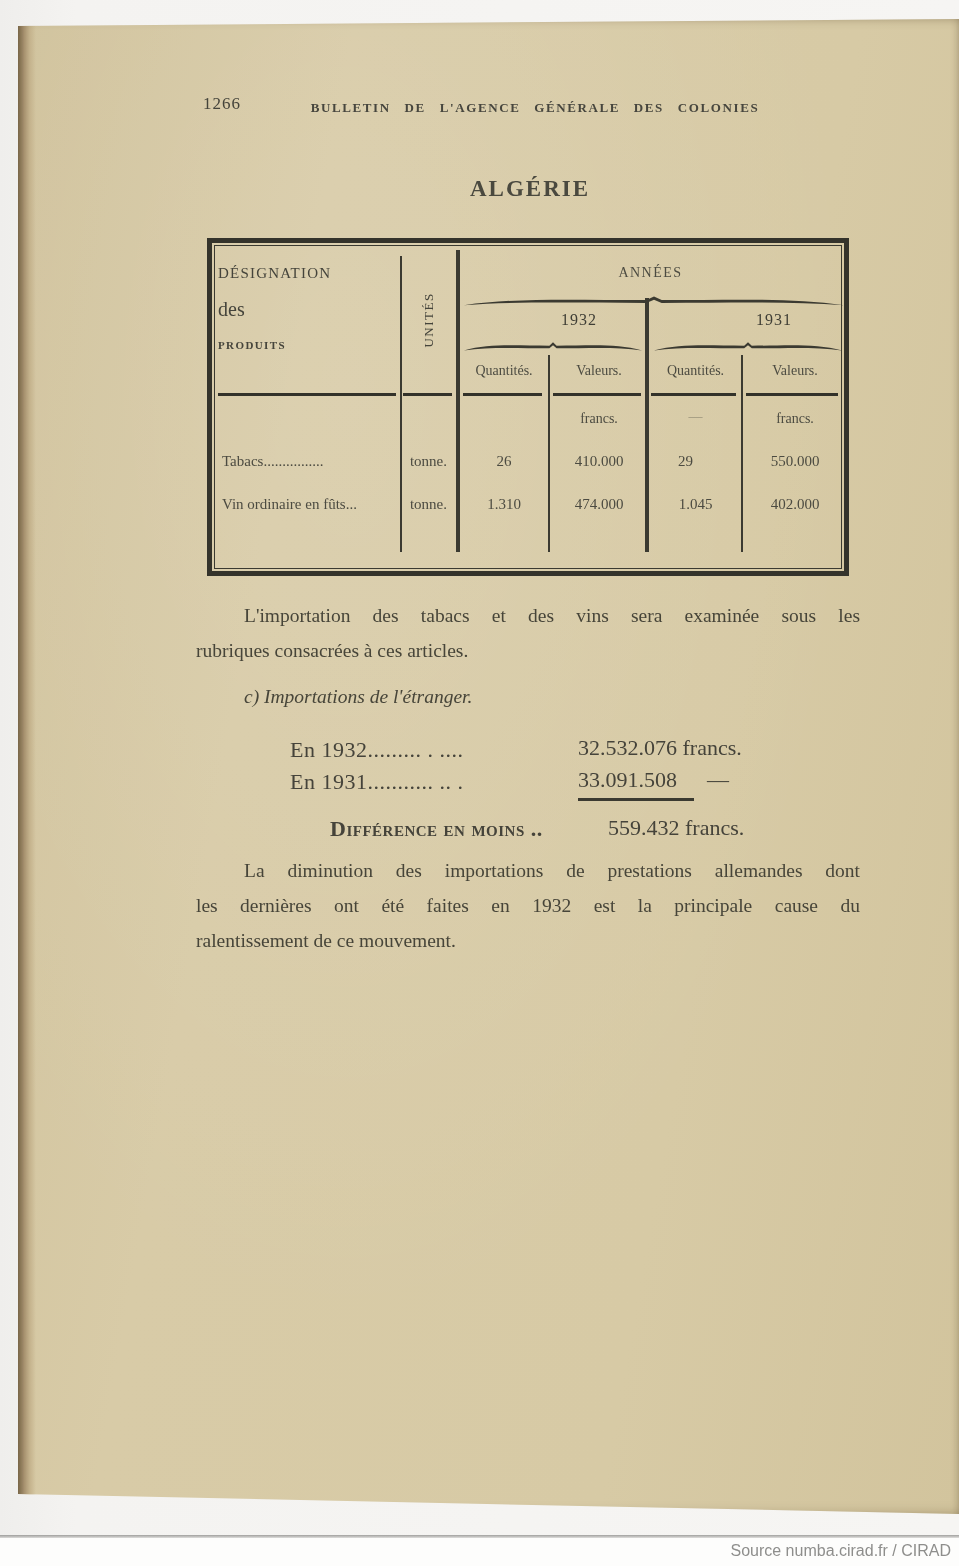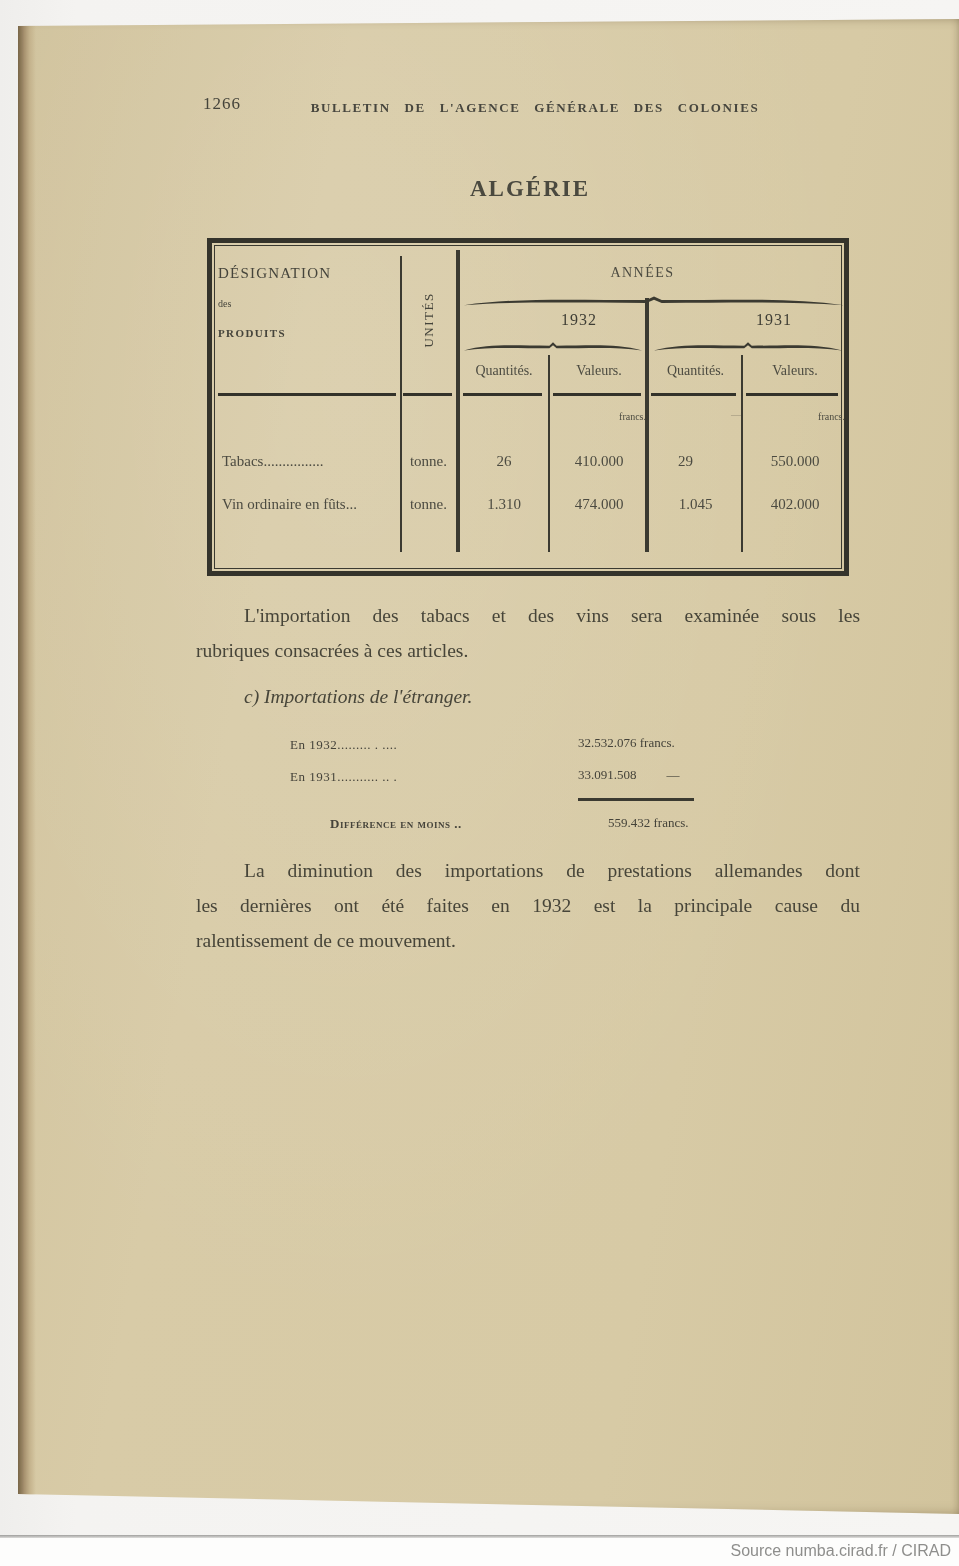--- a/index.html
+++ b/index.html
@@ -44,38 +44,38 @@
   }
   .table-frame { position:absolute; inset:2px; border:1.6px solid #3b3a31; }
   .vline { position:absolute; background:#3b3a31; }
   .hseg  { position:absolute; height:2.6px; background:#33322a; }
   .tcell { position:absolute; text-align:center; color:#4c4b41; }
   .brace { position:absolute; }
   .brace svg { display:block; width:100%; height:100%; }
   .lbl-annees { font-size:14px; letter-spacing:1.5px; }
   .lbl-year { font-size:16px; font-weight:400; letter-spacing:1px; color:#3f3e35;margin-left:26px; }
   .lbl-sub { font-size:14px; }
-  .lbl-francs { font-size:10px;text-align:right; }
+  .lbl-francs { font-size:14px; }
   .designation-head { position:absolute; left:6px; top:22px; width:180px; text-align:left; }
   .designation-head .l1 { font-size:15px; letter-spacing:1.2px; }
-  .designation-head .l2 { font-size:10px; margin-top:16px; }
+  .designation-head .l2 { font-size:20px; margin-top:16px; }
   .designation-head .l3 { font-size:11px; font-weight:600; letter-spacing:1.4px; margin-top:18px; }
   .unites-box { position:absolute; left:189px; top:36px; width:56px; height:82px;
                 display:flex; align-items:center; justify-content:center; }
   .unites-box span { transform:rotate(-90deg); font-size:13px; letter-spacing:1.5px; white-space:nowrap; }
   .drow-label { position:absolute; left:10px; font-size:15px; white-space:nowrap; color:#4c4b41; }
   .num { font-size:15px; }
 
   
   .para { position:absolute; width:664px; font-size:19.5px; line-height:35px; color:#474539; }
   .para .jline { text-align:justify; text-align-last:justify; }
   .para .indent { padding-left:48px; }
   .item-c { position:absolute; left:244px; top:686px; font-style:italic; font-size:19.5px; color:#474539; }
 
-  .figrow { position:absolute; font-size:13px; color:#45433a; white-space:nowrap; }
+  .figrow { position:absolute; font-size:22px; color:#45433a; white-space:nowrap; }
   .fig-label { letter-spacing:.5px; }
   .smallcaps { font-variant:small-caps; letter-spacing:.5px; }
   .fig-rule { position:absolute; left:578px; top:798px; width:116px; height:3px; background:#3b3a31; }
   .dash-after { display:inline-block; margin-left:30px; }
 
   
   .footer-bar {
     position:absolute; left:0; right:0; bottom:0; height:28px; background:#fdfdfc;
     font-family:"Liberation Sans", sans-serif;
   }
@@ -110,21 +110,21 @@
       <div class="designation-head">
         <div class="l1">DÉSIGNATION</div>
         <div class="l2">des</div>
         <div class="l3">PRODUITS</div>
       </div>
 
       <div class="unites-box">
         <span>UNITÉS</span>
       </div>
 
-      <div class="tcell lbl-annees" style="left:236px; top:22px; width:353px;padding-left:36px;">ANNÉES</div>
+      <div class="tcell lbl-annees" style="left:244px; top:22px; width:353px;padding-left:36px;">ANNÉES</div>
       <div class="brace" style="left:250px; top:52px; width:384px; height:13px;">
         <svg viewBox="0 0 200 14" preserveAspectRatio="none">
             <path d="M1,11 C30,2.5 60,5.5 96,5.5 L100,1.5 L104,5.5 C140,5.5 170,2.5 199,11 C170,6.5 140,8.5 104,8.5 L100,5 L96,8.5 C60,8.5 30,6.5 1,11 Z" fill="#3b3a31"></path>
           </svg>
       </div>
 
       <div class="tcell lbl-year" style="left:248px; top:68px; width:186px;">1932</div>
       <div class="tcell lbl-year" style="left:438px; top:68px; width:196px;">1931</div>
       <div class="brace" style="left:251px; top:98px; width:180px; height:12px;">
         <svg viewBox="0 0 200 14" preserveAspectRatio="none">

